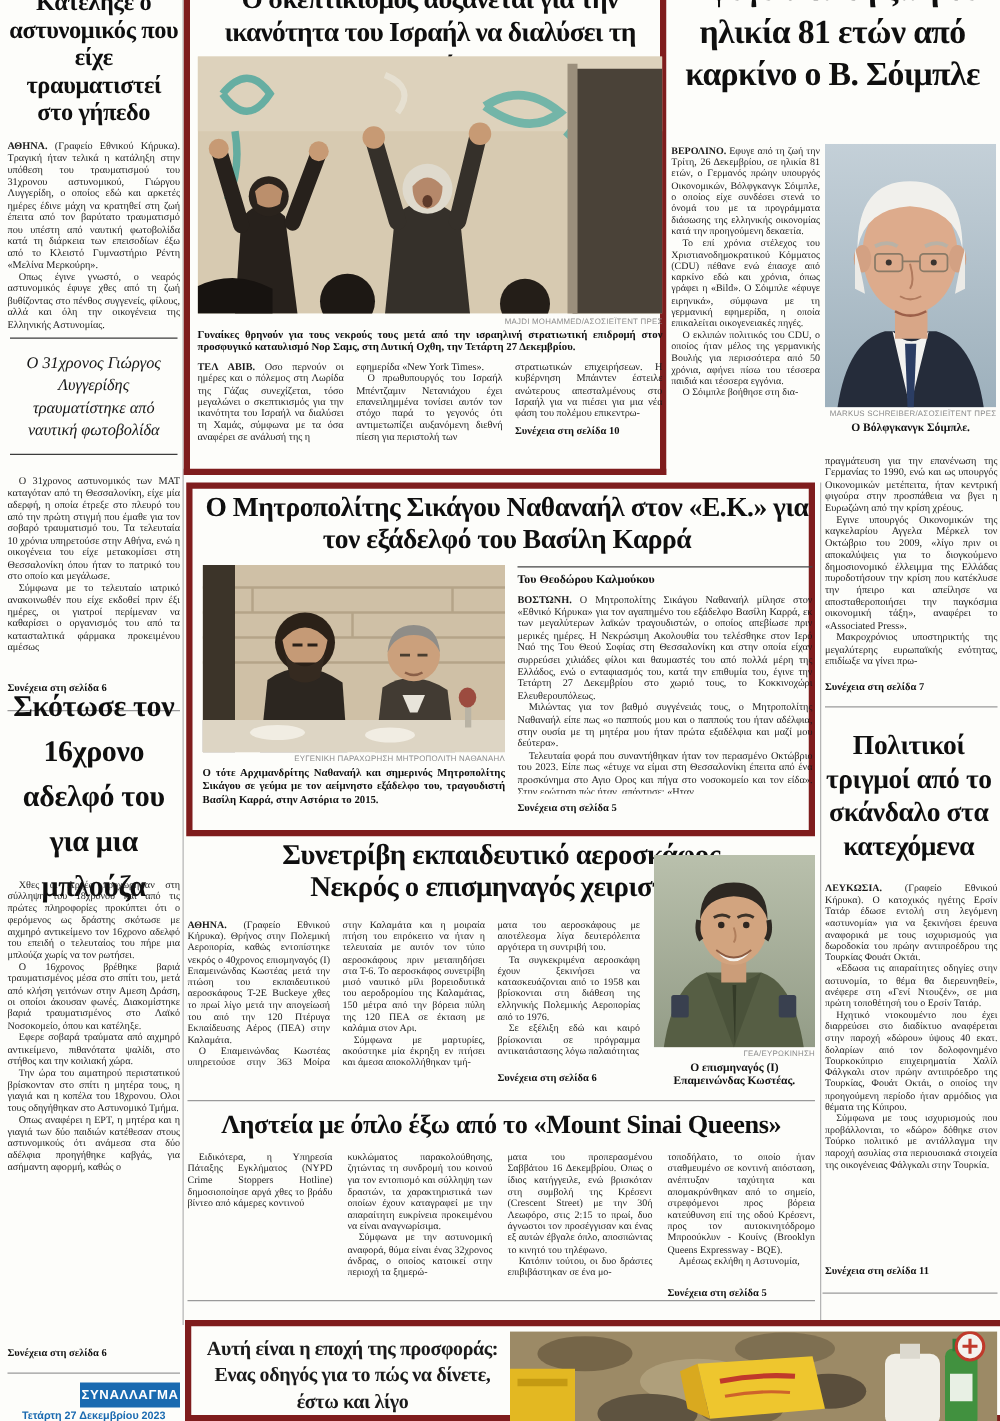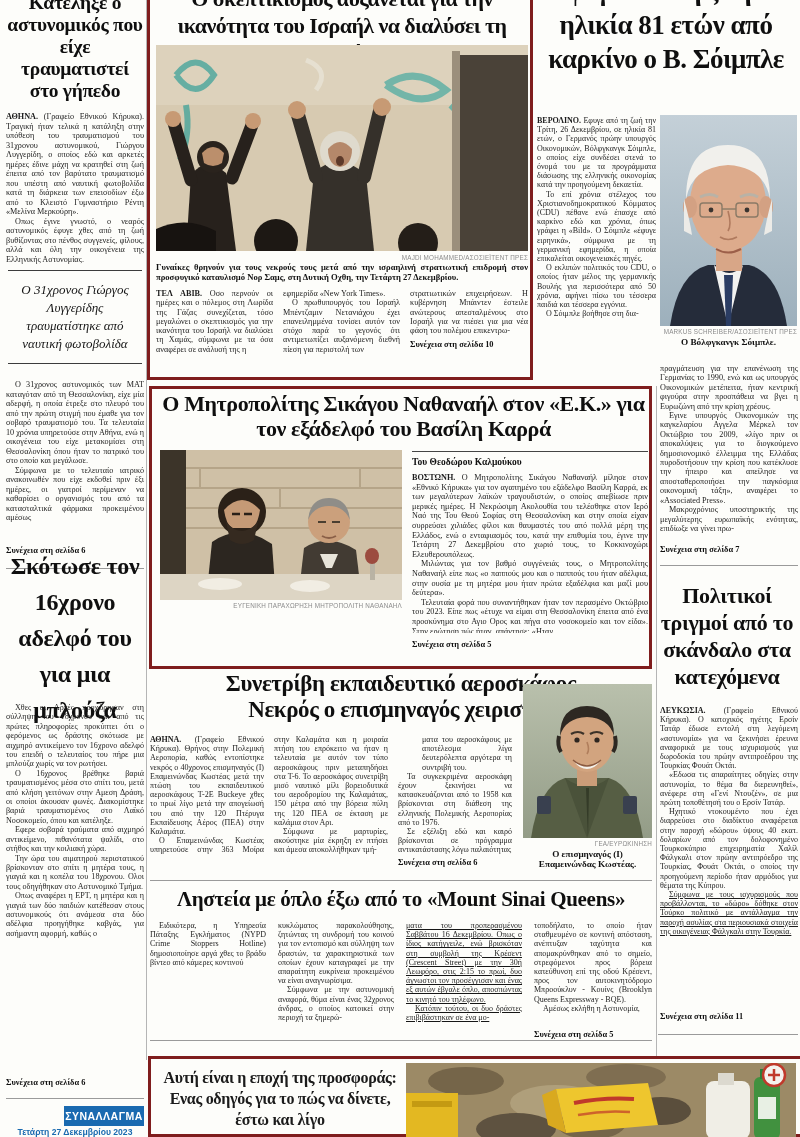--- a/index.html
+++ b/index.html
@@ -12,21 +12,21 @@
   .bp.ind { text-indent:9px; }
   .run { font-weight:bold;margin-top:20px; }
   .cont { font-size:8.4px; font-weight:bold; color:#111; }
   .credit { font-family:"Liberation Sans","DejaVu Sans",sans-serif; font-size:6.3px; color:#8b8b8b;
             text-align:right; letter-spacing:0.2px; }
   .capb { font-size:8.6px; line-height:10.3px; font-weight:bold; text-align:justify; color:#111; }
   .pq { font-style:italic; font-size:13px; line-height:18px; text-align:center;
         border-top:1px solid #3c3c3c; border-bottom:1px solid #3c3c3c; padding:10px 0; }
   .hr { border-top:1px solid #9a9a9a; }
   .vr { width:1px; background:#b5b5b5; }
-  .boxed { border:3px solid #7f1d1d; background:#fdfdfa; }
+  .boxed { border:5px solid #7f1d1d; background:#fdfdfa; }
   .cols { display:flex; overflow:hidden; }
   .col { overflow:hidden; }
   .byline { font-size:9.5px; font-weight:bold; color:#111; }
   .fxbox { background:#1a6ab0; color:#fff; font-family:"Liberation Sans","DejaVu Sans",sans-serif;
            font-weight:bold; font-size:10.5px; text-align:center; padding:4px 0; letter-spacing:0.5px; }
   .fxdate { color:#1a6ab0; font-family:"Liberation Sans","DejaVu Sans",sans-serif;
             font-weight:bold; font-size:8.6px; text-align:center; }
   svg { display:block; }
 </style>
 </head>
@@ -164,21 +164,21 @@
     <p class="bp ind" style="line-height:9.4px;">Μακροχρόνιος υποστηρικτής της μεγαλύτερης ευρωπαϊκής ενότητας, επιδίωξε να γίνει πρω-</p>
   </div>
   <div class="abs cont" style="left:660px; top:545px;">Συνέχεια στη σελίδα 7</div>
   <div class="abs hr" style="left:660px; top:565px; width:138px;"></div>
 
   <div class="abs hl" style="left:654px; top:582px; width:146px; font-size:22px; line-height:27px;">Πολιτικοί τριγμοί από το σκάνδαλο στα κατεχόμενα</div>
   <div class="abs" style="left:660px; top:706px; width:138px; height:302px; overflow:hidden;">
     <p class="bp" style="font-size:8px; line-height:9.2px;"><b class="run">ΛΕΥΚΩΣΙΑ. </b><span>(Γραφείο Εθνικού Κήρυκα). Ο κατοχικός ηγέτης Ερσίν Τατάρ έδωσε εντολή στη λεγόμενη «αστυνομία» για να ξεκινήσει έρευνα αναφορικά με τους ισχυρισμούς για δωροδοκία του πρώην αντιπροέδρου της Τουρκίας Φουάτ Οκτάι.</span></p>
     <p class="bp ind" style="font-size:8px; line-height:9.2px;">«Εδωσα τις απαραίτητες οδηγίες στην αστυνομία, το θέμα θα διερευνηθεί», ανέφερε στη «Γενί Ντουζέν», σε μια πρώτη τοποθέτησή του ο Ερσίν Τατάρ.</p>
     <p class="bp ind" style="font-size:8px; line-height:9.2px;">Ηχητικό ντοκουμέντο που έχει διαρρεύσει στο διαδίκτυο αναφέρεται στην παροχή «δώρου» ύψους 40 εκατ. δολαρίων από τον δολοφονημένο Τουρκοκύπριο επιχειρηματία Χαλίλ Φάλγκαλι στον πρώην αντιπρόεδρο της Τουρκίας, Φουάτ Οκτάι, ο οποίος την προηγούμενη περίοδο ήταν αρμόδιος για θέματα της Κύπρου.</p>
-    <p class="bp ind" style="font-size:8px; line-height:9.2px;text-decoration:underline;">Σύμφωνα με τους ισχυρισμούς που προβάλλονται, το «δώρο» δόθηκε στον Τούρκο πολιτικό με αντάλλαγμα την παροχή ασυλίας στα περιουσιακά στοιχεία της οικογένειας Φάλγκαλι στην Τουρκία.</p>
+    <p class="bp ind" style="font-size:8px; line-height:9.2px;">Σύμφωνα με τους ισχυρισμούς που προβάλλονται, το «δώρο» δόθηκε στον Τούρκο πολιτικό με αντάλλαγμα την παροχή ασυλίας στα περιουσιακά στοιχεία της οικογένειας Φάλγκαλι στην Τουρκία.</p>
   </div>
   <div class="abs cont" style="left:660px; top:1012px;">Συνέχεια στη σελίδα 11</div>
   <div class="abs hr" style="left:658px; top:1034px; width:140px;"></div>
 
   <div class="abs vr" style="left:656px; top:386px; height:670px;"></div>
 
   <div class="abs boxed" style="left:149px; top:386px; width:503px; height:283px;">
     <div class="abs hl" style="left:8px; top:2px; width:487px; font-size:22px; line-height:25px; letter-spacing:-0.4px;">Ο Μητροπολίτης Σικάγου Ναθαναήλ στον «Ε.Κ.» για τον εξάδελφό του Βασίλη Καρρά</div>
 
     <div class="abs" style="left:8px; top:61px; width:242px; height:150px; overflow:hidden;">
@@ -209,20 +209,21 @@
         <path d="M162 86 q7 4 14 0" stroke="#8a5f47" stroke-width="2" fill="none"></path>
 
         <rect x="0" y="124" width="242" height="26" fill="#ddd5c4"></rect>
         <ellipse cx="60" cy="134" rx="22" ry="6" fill="#f1ede3"></ellipse>
         <ellipse cx="150" cy="136" rx="20" ry="6" fill="#f1ede3"></ellipse>
         <rect x="210" y="108" width="5" height="22" fill="#b9b3a4"></rect>
         <ellipse cx="212" cy="106" rx="7" ry="8" fill="#9c4b3f"></ellipse>
       </svg>
     </div>
     <div class="abs credit" style="left:8px; top:213px; width:242px;">ΕΥΓΕΝΙΚΗ ΠΑΡΑΧΩΡΗΣΗ ΜΗΤΡΟΠΟΛΙΤΗ ΝΑΘΑΝΑΗΛ</div>
+    <div class="abs capb" style="left:8px; top:222px; width:242px;">Ο τότε Αρχιμανδρίτης Ναθαναήλ και σημερινός Μητροπολίτης Σικάγου σε γεύμα με τον αείμνηστο εξάδελφο του, τραγουδιστή Βασίλη Καρρά, στην Αστόρια το 2015.</div>
 
     <div class="abs hr" style="left:260px; top:62px; width:236px; border-top-color:#444;"></div>
     <div class="abs byline" style="left:260px; top:68px; width:236px;">Του Θεοδώρου Καλμούκου</div>
     <div class="abs" style="left:260px; top:84px; width:236px; height:160px; overflow:hidden;">
       <p class="bp" style="line-height:9.6px;"><b class="run">ΒΟΣΤΩΝΗ. </b><span>Ο Μητροπολίτης Σικάγου Ναθαναήλ μίλησε στον «Εθνικό Κήρυκα» για τον αγαπημένο του εξάδελφο Βασίλη Καρρά, εκ των μεγαλύτερων λαϊκών τραγουδιστών, ο οποίος απεβίωσε πριν μερικές ημέρες. Η Νεκρώσιμη Ακολουθία του τελέσθηκε στον Ιερό Ναό της Του Θεού Σοφίας στη Θεσσαλονίκη και στην οποία είχαν συρρεύσει χιλιάδες φίλοι και θαυμαστές του από πολλά μέρη της Ελλάδος, ενώ ο ενταφιασμός του, κατά την επιθυμία του, έγινε την Τετάρτη 27 Δεκεμβρίου στο χωριό τους, το Κοκκινοχώρι Ελευθερουπόλεως.</span></p>
       <p class="bp ind" style="line-height:9.6px;">Μιλώντας για τον βαθμό συγγένειάς τους, ο Μητροπολίτης Ναθαναήλ είπε πως «ο παππούς μου και ο παππούς του ήταν αδέλφια, στην ουσία με τη μητέρα μου ήταν πρώτα εξαδέλφια και μαζί μου δεύτερα».</p>
       <p class="bp ind" style="line-height:9.6px;">Τελευταία φορά που συναντήθηκαν ήταν τον περασμένο Οκτώβριο του 2023. Είπε πως «έτυχε να είμαι στη Θεσσαλονίκη έπειτα από ένα προσκύνημα στο Αγιο Ορος και πήγα στο νοσοκομείο και τον είδα». Στην ερώτηση πώς ήταν, απάντησε: «Ηταν</p>
     </div>
     <div class="abs cont" style="left:260px; top:251px;">Συνέχεια στη σελίδα 5</div>
   </div>
@@ -235,21 +236,21 @@
   <div class="abs cols" style="left:150px; top:735px; width:362px; height:120px; gap:10px;">
     <div class="col" style="width:114px;">
       <p class="bp" style="font-size:8px; line-height:9.2px;"><b class="run">ΑΘΗΝΑ. </b><span>(Γραφείο Εθνικού Κήρυκα). Θρήνος στην Πολεμική Αεροπορία, καθώς εντοπίστηκε νεκρός ο 40χρονος επισμηναγός (Ι) Επαμεινώνδας Κωστέας μετά την πτώση του εκπαιδευτικού αεροσκάφους Τ-2Ε Buckeye χθες το πρωί λίγο μετά την απογείωσή του από την 120 Πτέρυγα Εκπαίδευσης Αέρος (ΠΕΑ) στην Καλαμάτα.</span></p>
       <p class="bp ind" style="font-size:8px; line-height:9.2px;">Ο Επαμεινώνδας Κωστέας υπηρετούσε στην 363 Μοίρα Εκπαιδεύσεως Αέρος «Δαναός»</p>
     </div>
     <div class="col" style="width:114px;">
       <p class="bp" style="font-size:8px; line-height:9.2px;">στην Καλαμάτα και η μοιραία πτήση του επρόκειτο να ήταν η τελευταία με αυτόν τον τύπο αεροσκάφους πριν μεταπηδήσει στα Τ-6. Το αεροσκάφος συνετρίβη μισό ναυτικό μίλι βορειοδυτικά του αεροδρομίου της Καλαμάτας, 150 μέτρα από την βόρεια πύλη της 120 ΠΕΑ σε έκταση με καλάμια στον Αρι.</p>
       <p class="bp ind" style="font-size:8px; line-height:9.2px;">Σύμφωνα με μαρτυρίες, ακούστηκε μία έκρηξη εν πτήσει και άμεσα αποκολλήθηκαν τμή-</p>
     </div>
     <div class="col" style="width:114px;">
-      <p class="bp" style="font-size:8px; line-height:9.2px;margin-left:24px;">ματα του αεροσκάφους με αποτέλεσμα λίγα δευτερόλεπτα αργότερα τη συντριβή του.</p>
+      <p class="bp" style="font-size:8px; line-height:9.2px;">ματα του αεροσκάφους με αποτέλεσμα λίγα δευτερόλεπτα αργότερα τη συντριβή του.</p>
       <p class="bp ind" style="font-size:8px; line-height:9.2px;">Τα συγκεκριμένα αεροσκάφη έχουν ξεκινήσει να κατασκευάζονται από το 1958 και βρίσκονται στη διάθεση της ελληνικής Πολεμικής Αεροπορίας από το 1976.</p>
       <p class="bp ind" style="font-size:8px; line-height:9.2px;">Σε εξέλιξη εδώ και καιρό βρίσκονται σε πρόγραμμα αντικατάστασης λόγω παλαιότητας</p>
     </div>
   </div>
   <div class="abs cont" style="left:398px; top:858px;">Συνέχεια στη σελίδα 6</div>
 
   <div class="abs" style="left:523px; top:684px; width:129px; height:154px; overflow:hidden;">
     <svg width="129" height="154" viewBox="0 0 129 154">
       <defs>
         <linearGradient id="pbg" x1="0" y1="0" x2="0" y2="1">
@@ -284,21 +285,21 @@
   <div class="abs hl" style="left:150px; top:886px; width:502px; font-size:21px; line-height:26px; letter-spacing:-0.3px;">Ληστεία με όπλο έξω από το «Mount Sinai Queens»</div>
 
   <div class="abs cols" style="left:150px; top:921px; width:502px; height:108px; gap:12px;">
     <div class="col" style="width:116px;">
       <p class="bp ind" style="font-size:8px; line-height:9.2px;">Ειδικότερα, η Υπηρεσία Πάταξης Εγκλήματος (NYPD Crime Stoppers Hotline) δημοσιοποίησε αργά χθες το βράδυ βίντεο από κάμερες κοντινού</p>
     </div>
     <div class="col" style="width:116px;">
       <p class="bp" style="font-size:8px; line-height:9.2px;">κυκλώματος παρακολούθησης, ζητώντας τη συνδρομή του κοινού για τον εντοπισμό και σύλληψη των δραστών, τα χαρακτηριστικά των οποίων έχουν καταγραφεί με την απαραίτητη ευκρίνεια προκειμένου να είναι αναγνωρίσιμα.</p>
       <p class="bp ind" style="font-size:8px; line-height:9.2px;">Σύμφωνα με την αστυνομική αναφορά, θύμα είναι ένας 32χρονος άνδρας, ο οποίος κατοικεί στην περιοχή τα ξημερώ-</p>
     </div>
-    <div class="col" style="width:116px;text-decoration:underline;">
+    <div class="col" style="width:116px;">
       <p class="bp" style="font-size:8px; line-height:9.2px;">ματα του προπερασμένου Σαββάτου 16 Δεκεμβρίου. Οπως ο ίδιος κατήγγειλε, ενώ βρισκόταν στη συμβολή της Κρέσεντ (Crescent Street) με την 30ή Λεωφόρο, στις 2:15 το πρωί, δυο άγνωστοι τον προσέγγισαν και ένας εξ αυτών έβγαλε όπλο, αποσπώντας το κινητό του τηλέφωνο.</p>
       <p class="bp ind" style="font-size:8px; line-height:9.2px;">Κατόπιν τούτου, οι δυο δράστες επιβιβάστηκαν σε ένα μο-</p>
     </div>
     <div class="col" style="width:118px;">
       <p class="bp" style="font-size:8px; line-height:9.2px;">τοποδήλατο, το οποίο ήταν σταθμευμένο σε κοντινή απόσταση, ανέπτυξαν ταχύτητα και απομακρύνθηκαν από το σημείο, στρεφόμενοι προς βόρεια κατεύθυνση επί της οδού Κρέσεντ, προς τον αυτοκινητόδρομο Μπροούκλυν - Κουίνς (Brooklyn Queens Expressway - BQE).</p>
       <p class="bp ind" style="font-size:8px; line-height:9.2px;">Αμέσως εκλήθη η Αστυνομία,</p>
     </div>
   </div>
   <div class="abs cont" style="left:534px; top:1030px;">Συνέχεια στη σελίδα 5</div>
   <div class="abs hr" style="left:150px; top:1040px; width:502px;"></div>

